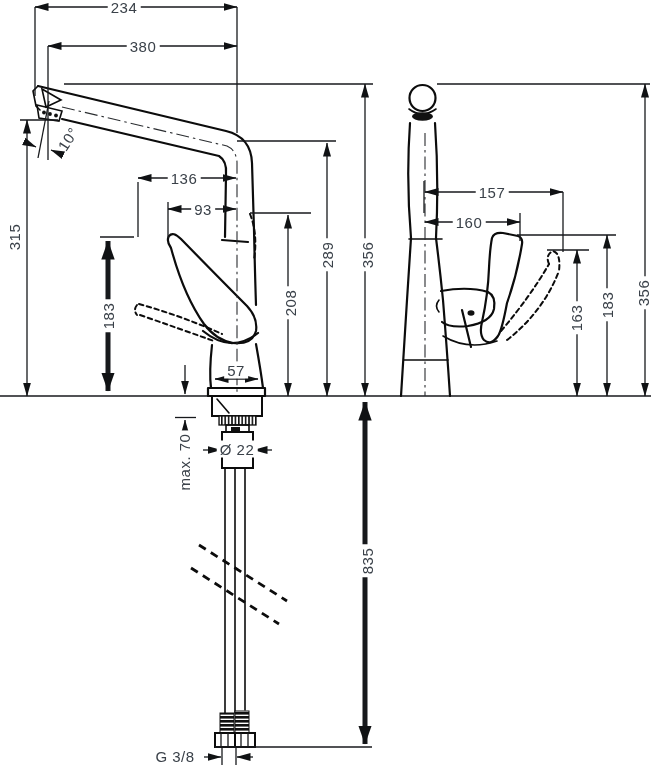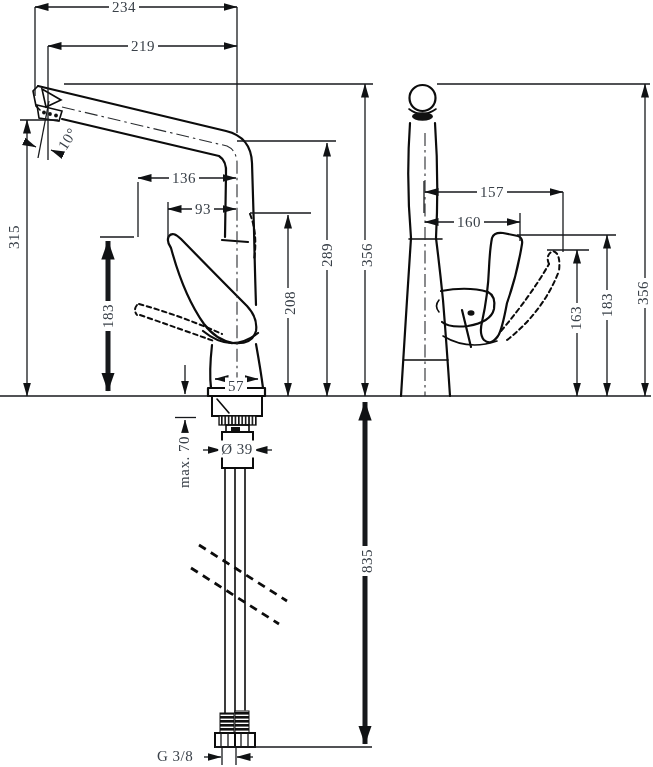--- a/index.html
+++ b/index.html
@@ -1,17 +1,17 @@
 <!DOCTYPE html>
 <html><head>
 <meta charset="utf-8">
 <style>
   html,body{margin:0;padding:0;background:#fff;}
   #stage{position:relative;width:653px;height:767px;background:#fff;overflow:hidden;
-         font-family:Liberation Serif, serif;}
+         font-family:Liberation Sans, sans-serif;}
   #stage svg{position:absolute;left:0;top:0;}
   .ol{fill:none;stroke:#0c0c0c;stroke-width:2.2;stroke-linecap:round;stroke-linejoin:round;}
   .ol2{fill:none;stroke:#0c0c0c;stroke-width:1.6;stroke-linecap:round;}
   .dl{fill:none;stroke:#17191c;stroke-width:1.3;}
   .thk{stroke-width:5;}
   .dash{fill:none;stroke:#0c0c0c;stroke-width:2;stroke-dasharray:4.5 3.5;stroke-linecap:round;}
   .brk{fill:none;stroke:#0c0c0c;stroke-width:2.8;stroke-dasharray:8 6;}
   .cl{fill:none;stroke:#2a2d30;stroke-width:1.1;stroke-dasharray:13 4 2.5 4;}
   .lbl{position:absolute;font-size:15px;line-height:1;color:#3a4149;background:#fff;
        padding:1px 3px;transform:translate(-50%,-50%);white-space:nowrap;letter-spacing:.5px;}
@@ -160,32 +160,32 @@
       <path class="dl" d="M425,192 H563" marker-start="url(#ah)" marker-end="url(#ah)"></path>
       <path class="dl" d="M425,222 H520" marker-start="url(#ah)" marker-end="url(#ah)"></path>
       <path class="dl" d="M577,250 V396" marker-start="url(#ah)" marker-end="url(#ah)"></path>
       <path class="dl" d="M607,235 V396" marker-start="url(#ah)" marker-end="url(#ah)"></path>
       <path class="dl" d="M645,84 V396" marker-start="url(#ah)" marker-end="url(#ah)"></path>
     </g>
   </g>
 </svg>
 
 <span class="lbl" style="left:124px;top:7px">234</span>
-<span class="lbl" style="left:143px;top:46px">219</span>
+<span class="lbl" style="left:143px;top:46px">380</span>
 <span class="lbl a10" style="left:68px;top:139px">10°</span>
 <span class="lbl" style="left:184px;top:178px">136</span>
 <span class="lbl" style="left:203px;top:209px">93</span>
 <span class="lbl v" style="left:14px;top:237px">315</span>
 <span class="lbl v" style="left:108px;top:316px">183</span>
 <span class="lbl v" style="left:290px;top:303px">208</span>
 <span class="lbl v" style="left:327px;top:255px">289</span>
 <span class="lbl v" style="left:367px;top:255px">356</span>
-<span class="lbl" style="left:236px;top:386px">57</span>
+<span class="lbl" style="left:236px;top:370px">57</span>
 <span class="lbl v" style="left:184px;top:462px">max. 70</span>
-<span class="lbl" style="left:237px;top:449px">Ø 39</span>
+<span class="lbl" style="left:237px;top:449px">Ø 22</span>
 <span class="lbl v" style="left:367px;top:561px">835</span>
 <span class="lbl" style="left:175px;top:756px">G 3/8</span>
 
 <span class="lbl" style="left:492px;top:192px">157</span>
 <span class="lbl" style="left:469px;top:222px">160</span>
 <span class="lbl v" style="left:576px;top:318px">163</span>
 <span class="lbl v" style="left:607px;top:305px">183</span>
 <span class="lbl v" style="left:643px;top:293px">356</span>
 
 </div>

